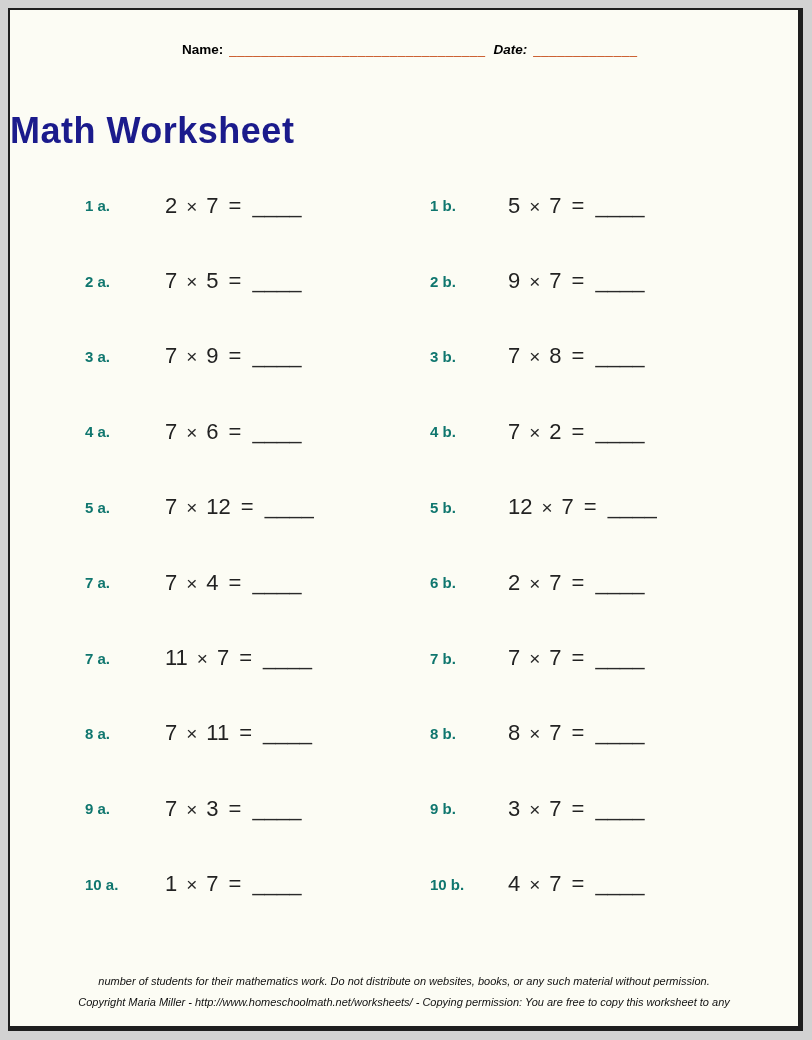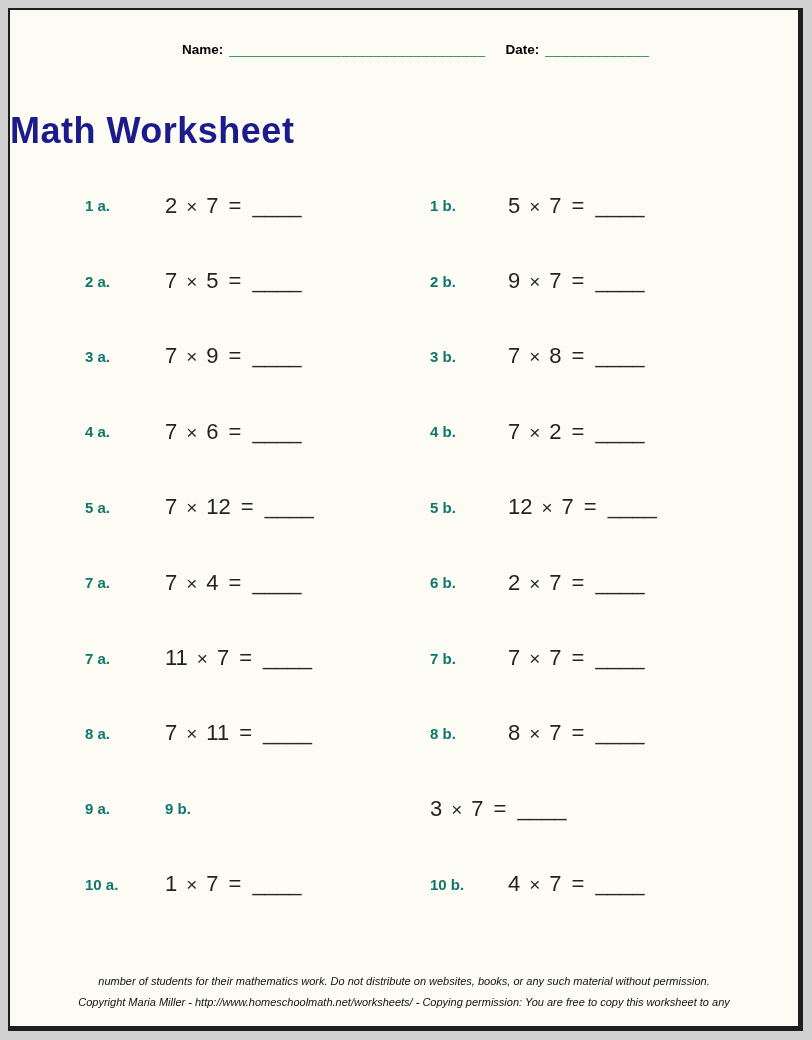--- a/index.html
+++ b/index.html
@@ -23,22 +23,22 @@
     position: absolute;
     left: 165px; top: 32px;
     display: flex;
     align-items: baseline;
     font-size: 13.5px;
     color: #000;
     white-space: nowrap;
     padding-left: 7px;
   }
   .name-row .lbl { font-weight: bold; margin-right: 6px; }
-  .name-row .line { color: #15803d; letter-spacing: 0.5px; }
-  .name-row .date-lbl { margin-left: 20px; }
+  .name-row .line { color: #c2410c; letter-spacing: 0.5px; }
+  .name-row .date-lbl { margin-left: 8px; font-style: italic; }
 
   
   .title {
     position: absolute;
     left: 0; top: 100px;
     width: 100%;
     font-size: 36px;
     font-weight: bold;
     color: #1b1b8c;
     letter-spacing: 0.5px;
@@ -151,20 +151,21 @@
 
     <div class="prow">
       <span class="plabel">8 a.</span>
       <span class="peq"><span>7</span><span class="x">×</span><span>11</span><span class="e">=</span><span class="b">____</span></span>
       <span class="plabel">8 b.</span>
       <span class="peq"><span>8</span><span class="x">×</span><span>7</span><span class="e">=</span><span class="b">____</span></span>
     </div>
 
     <div class="prow">
       <span class="plabel">9 a.</span>
+      <span class="peq"><span>7</span><span class="x">×</span><span>3</span><span class="e">=</span><span class="b">____</span></span>
       <span class="plabel">9 b.</span>
       <span class="peq"><span>3</span><span class="x">×</span><span>7</span><span class="e">=</span><span class="b">____</span></span>
     </div>
 
     <div class="prow">
       <span class="plabel">10 a.</span>
       <span class="peq"><span>1</span><span class="x">×</span><span>7</span><span class="e">=</span><span class="b">____</span></span>
       <span class="plabel">10 b.</span>
       <span class="peq"><span>4</span><span class="x">×</span><span>7</span><span class="e">=</span><span class="b">____</span></span>
     </div>

